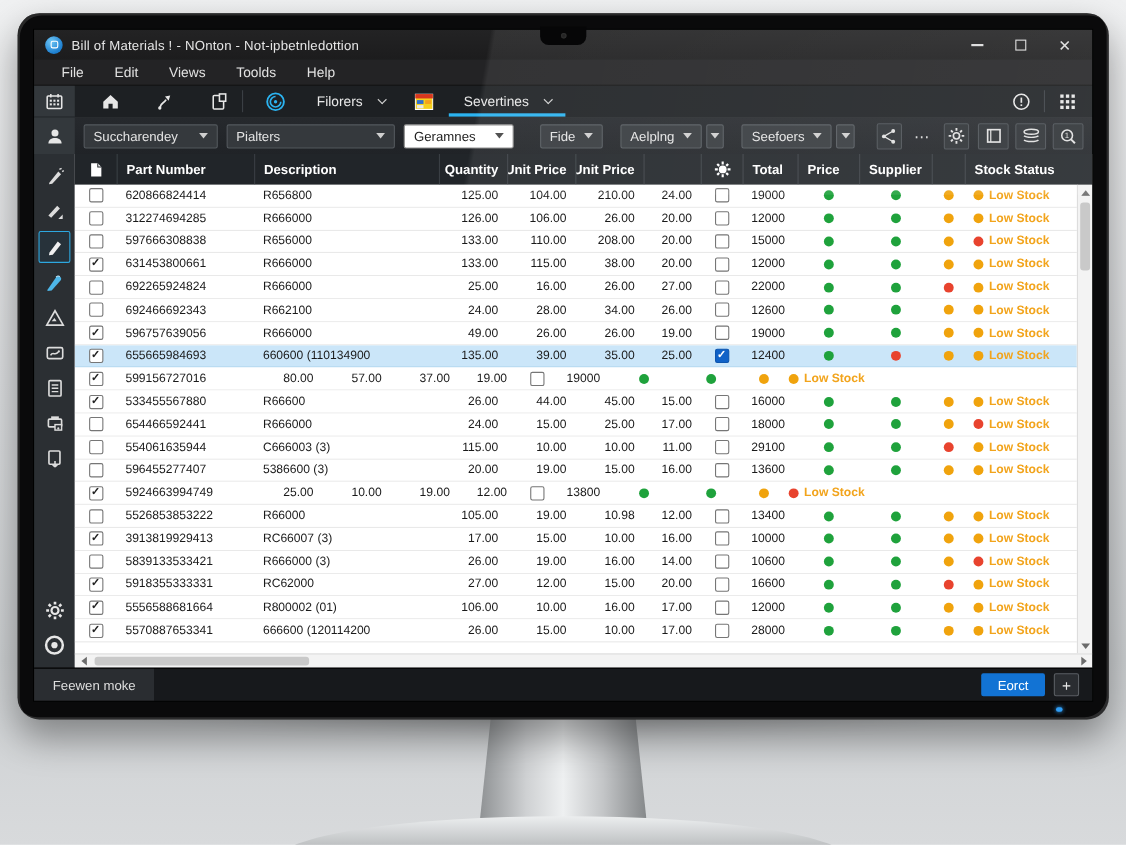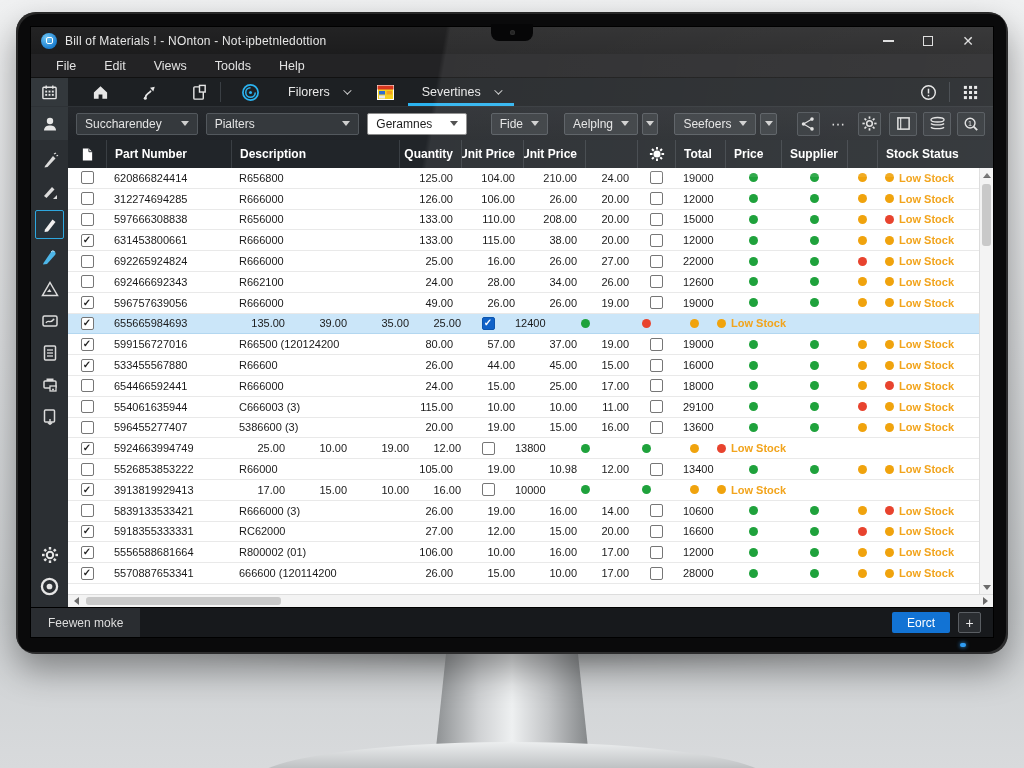--- a/index.html
+++ b/index.html
@@ -665,20 +665,21 @@
                   <span class="dot" style="background: rgb(240, 163, 13);"></span>
                   <span class="stock-label" style="color: rgb(242, 164, 28);">Low Stock</span>
                 </div>
   </div>
 
   <div class="tr selected">
     <div class="td c0 ctr">
                   <span class="cb">✓</span>
                 </div>
     <div class="td c1">655665984693</div>
+    <div class="td c2">660600 (110134900</div>
     <div class="td c3 num">135.00</div>
     <div class="td c4 num">39.00</div>
     <div class="td c5 num">35.00</div>
     <div class="td c6 num">25.00</div>
     <div class="td c7 ctr">
                   <span class="cb blue">✓</span>
                 </div>
     <div class="td c8">12400</div>
     <div class="td c9 ctr">
                   <span class="dot" style="background: rgb(31, 162, 60);"></span>
@@ -693,21 +694,20 @@
                   <span class="dot" style="background: rgb(240, 163, 13);"></span>
                   <span class="stock-label" style="color: rgb(242, 164, 28);">Low Stock</span>
                 </div>
   </div>
 
   <div class="tr">
     <div class="td c0 ctr">
                   <span class="cb">✓</span>
                 </div>
     <div class="td c1">599156727016</div>
-    <div class="td c2">R66500 (120124200</div>
     <div class="td c3 num">80.00</div>
     <div class="td c4 num">57.00</div>
     <div class="td c5 num">37.00</div>
     <div class="td c6 num">19.00</div>
     <div class="td c7 ctr">
                   <span class="cb"></span>
                 </div>
     <div class="td c8">19000</div>
     <div class="td c9 ctr">
                   <span class="dot" style="background: rgb(31, 162, 60);"></span>
@@ -895,20 +895,21 @@
                   <span class="dot" style="background: rgb(240, 163, 13);"></span>
                   <span class="stock-label" style="color: rgb(242, 164, 28);">Low Stock</span>
                 </div>
   </div>
 
   <div class="tr">
     <div class="td c0 ctr">
                   <span class="cb">✓</span>
                 </div>
     <div class="td c1">3913819929413</div>
+    <div class="td c2">RC66007 (3)</div>
     <div class="td c3 num">17.00</div>
     <div class="td c4 num">15.00</div>
     <div class="td c5 num">10.00</div>
     <div class="td c6 num">16.00</div>
     <div class="td c7 ctr">
                   <span class="cb"></span>
                 </div>
     <div class="td c8">10000</div>
     <div class="td c9 ctr">
                   <span class="dot" style="background: rgb(31, 162, 60);"></span>

